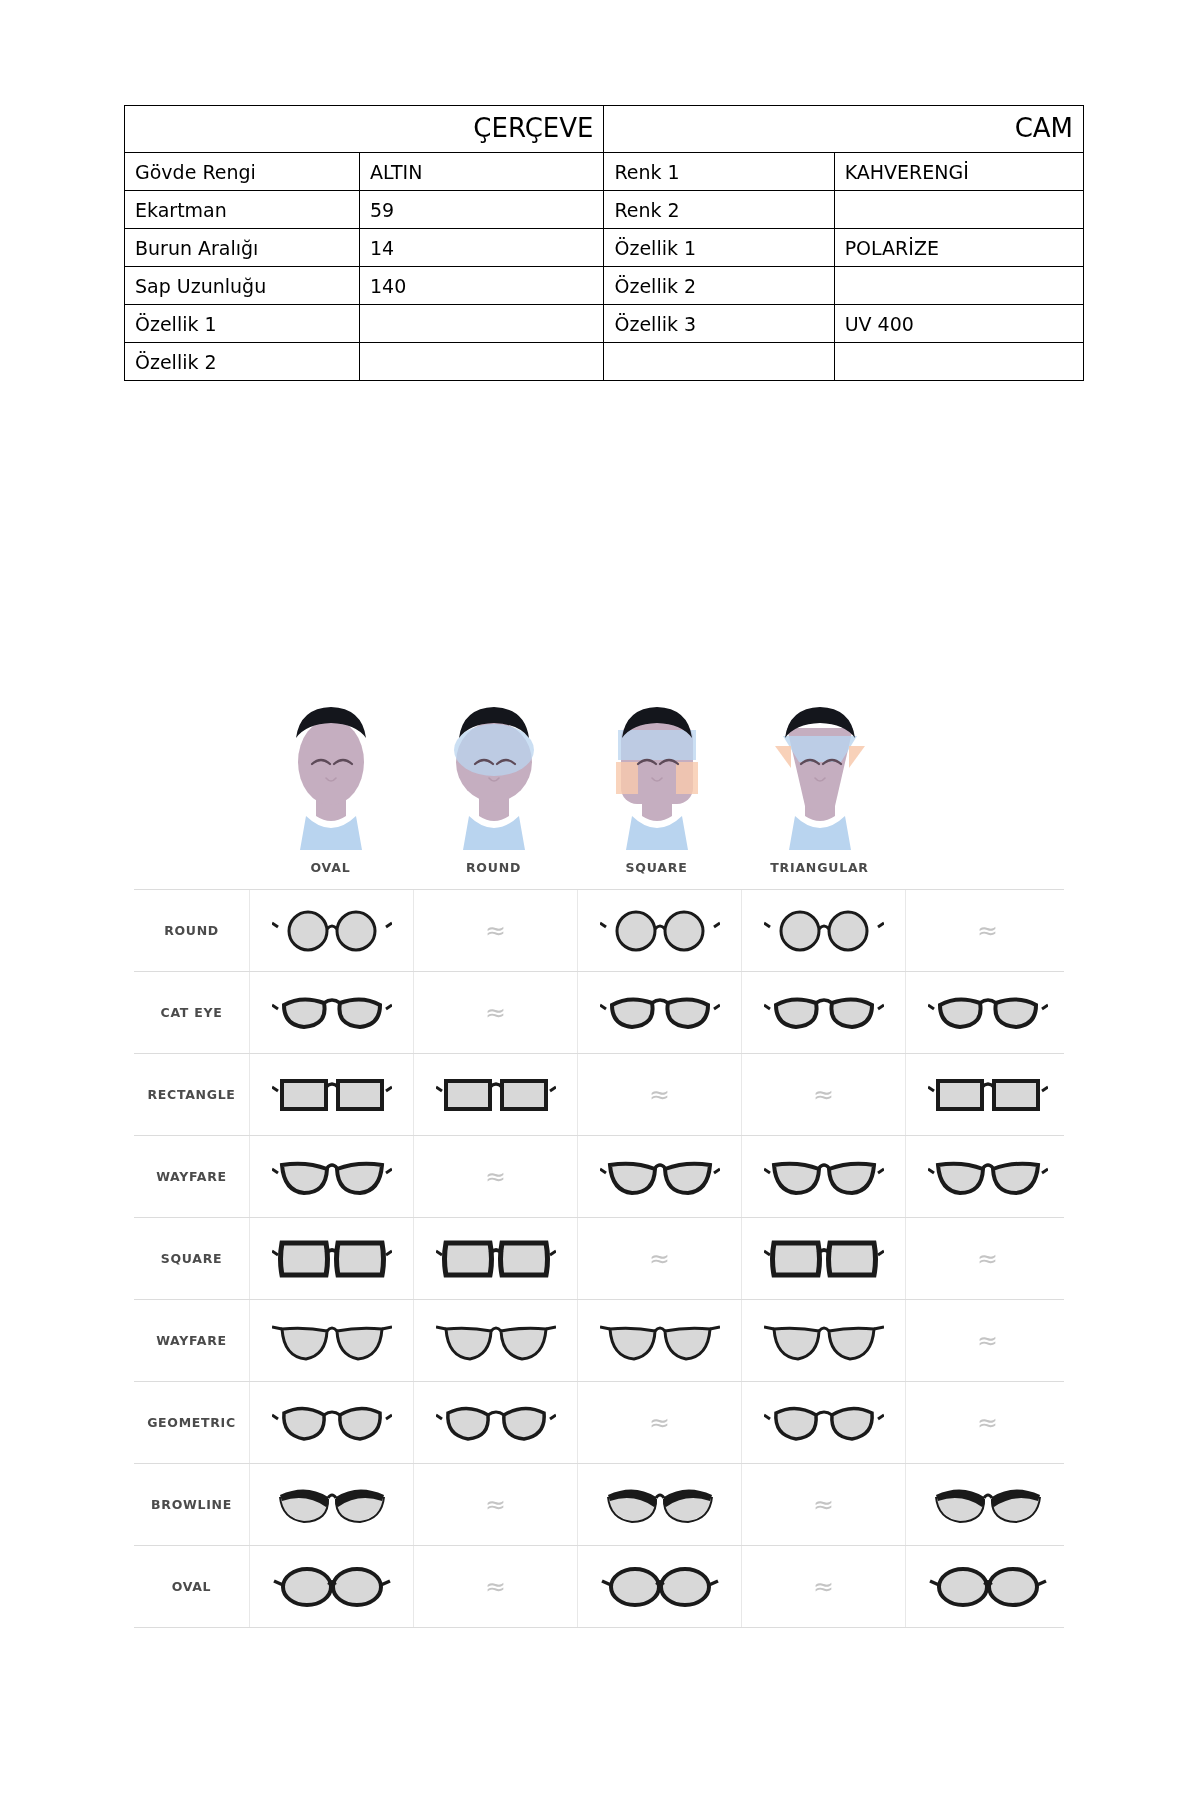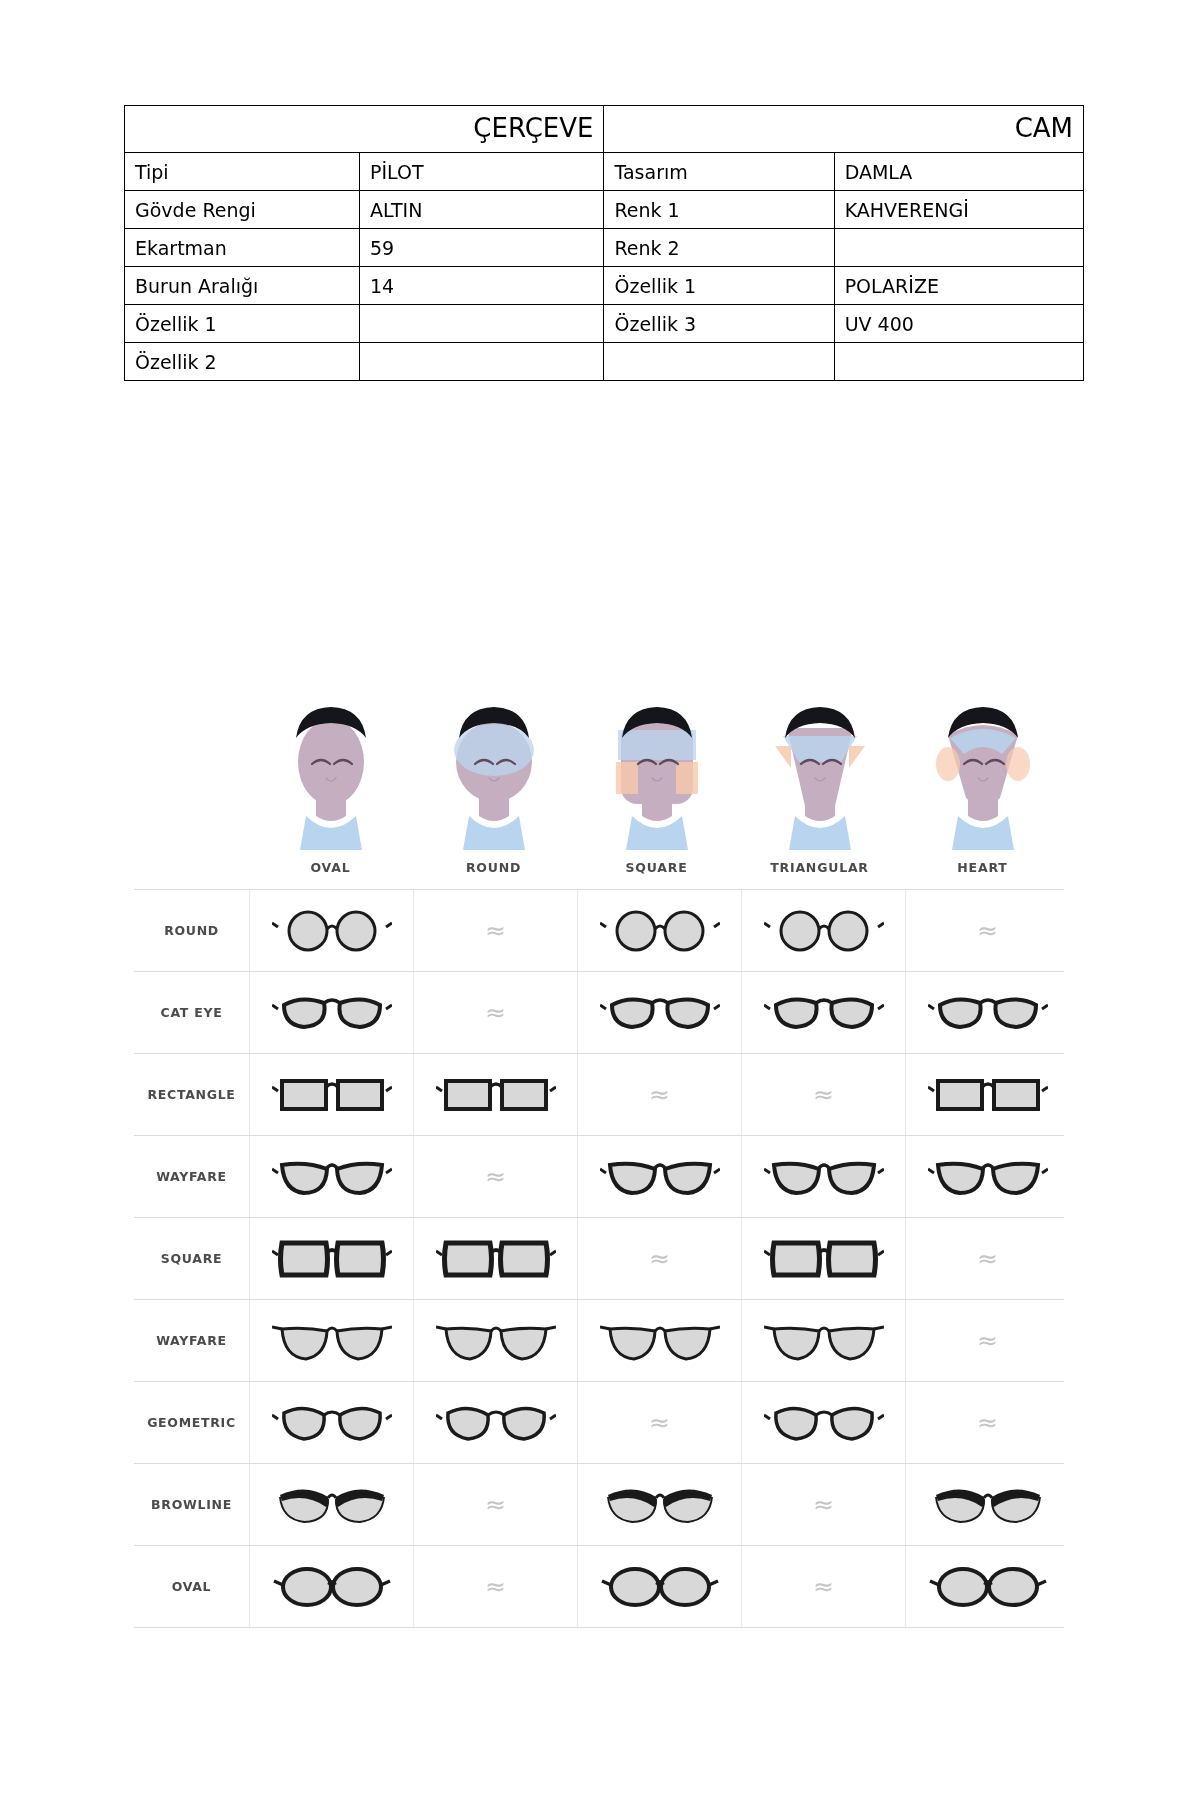--- a/index.html
+++ b/index.html
@@ -127,42 +127,42 @@
         <col class="col-b">
         <col class="col-c">
         <col class="col-d">
     </colgroup>
     <tbody>
       <tr>
         <td class="hdr" colspan="2">ÇERÇEVE</td>
         <td class="hdr" colspan="2">CAM</td>
       </tr>
       <tr>
-        <td>Tipi</td>
-        <td class="val-top">PİLOT</td>
-        <td>Tasarım</td>
-        <td class="val-top">DAMLA</td>
-      </tr>
-      <tr>
         <td>Gövde Rengi</td>
         <td class="val-top">ALTIN</td>
         <td>Renk 1</td>
         <td class="val-top">KAHVERENGİ</td>
       </tr>
       <tr>
         <td>Ekartman</td>
         <td class="val-top">59</td>
         <td>Renk 2</td>
         <td class="val-top"></td>
       </tr>
       <tr>
         <td>Burun Aralığı</td>
         <td class="val-top">14</td>
         <td>Özellik 1</td>
         <td class="val-top">POLARİZE</td>
+      </tr>
+      <tr>
+        <td>Sap Uzunluğu</td>
+        <td class="val-top">140</td>
+        <td>Özellik 2</td>
+        <td class="val-top"></td>
       </tr>
       <tr>
         <td>Özellik 1</td>
         <td class="val-top"></td>
         <td>Özellik 3</td>
         <td class="val-top">UV 400</td>
       </tr>
       <tr>
         <td>Özellik 2</td>
         <td class="val-top"></td>
@@ -224,35 +224,20 @@
             <path d="M18 46 L92 46 L76 72 L34 72 Z" fill="#b9d4ef" opacity="0.8"></path>
             <path d="M10 56 L26 56 L26 78 Z" fill="#f7c9ad" opacity="0.85"></path>
             <path d="M100 56 L84 56 L84 78 Z" fill="#f7c9ad" opacity="0.85"></path>
             <path d="M20 48 Q24 18 55 17 Q86 18 90 48 Q80 34 55 33 Q30 34 20 48 Z" fill="#14161c"></path>
             <path d="M36 74 q9 -8 18 0" stroke="#5d4a58" stroke-width="2.2" fill="none" stroke-linecap="round"></path>
             <path d="M58 74 q9 -8 18 0" stroke="#5d4a58" stroke-width="2.2" fill="none" stroke-linecap="round"></path>
             <path d="M50 88 q5 6 10 0" stroke="#b49aad" stroke-width="1.6" fill="none" stroke-linecap="round"></path>
           </svg></div>
         <div class="face-label">TRIANGULAR</div>
       </div>
-      <div class="face-cell">
-        <div class="face-art"><svg viewBox="0 0 110 160" width="110" height="160">
-            <path d="M40 108 L40 126 Q55 136 70 126 L70 108 Z" fill="#c5aec0"></path>
-            <path d="M30 126 Q55 150 80 126 L86 160 L24 160 Z" fill="#b9d4ef"></path>
-            <path d="M20 45 Q55 25 90 45 L72 108 Q55 124 38 108 Z" fill="#c5aec0"></path>
-            <path d="M22 48 Q55 30 88 48 L74 64 Q55 50 36 64 Z" fill="#b9d4ef" opacity="0.85"></path>
-            <ellipse cx="20" cy="74" rx="12" ry="17" fill="#f7c9ad" opacity="0.7"></ellipse>
-            <ellipse cx="90" cy="74" rx="12" ry="17" fill="#f7c9ad" opacity="0.7"></ellipse>
-            <path d="M20 48 Q24 18 55 17 Q86 18 90 48 Q80 34 55 33 Q30 34 20 48 Z" fill="#14161c"></path>
-            <path d="M36 74 q9 -8 18 0" stroke="#5d4a58" stroke-width="2.2" fill="none" stroke-linecap="round"></path>
-            <path d="M58 74 q9 -8 18 0" stroke="#5d4a58" stroke-width="2.2" fill="none" stroke-linecap="round"></path>
-            <path d="M50 88 q5 6 10 0" stroke="#b49aad" stroke-width="1.6" fill="none" stroke-linecap="round"></path>
-          </svg></div>
-        <div class="face-label">HEART</div>
-      </div>
     </div>
 
   <div class="grid" id="grid">
       <div class="grid-row">
         <div class="row-label">ROUND</div>
         <div class="cell">
           <svg viewBox="0 0 120 52" width="120" height="52">
             <circle cx="36" cy="26" r="19" fill="#d8d8d8" stroke="#1a1a1a" stroke-width="3"></circle>
             <circle cx="84" cy="26" r="19" fill="#d8d8d8" stroke="#1a1a1a" stroke-width="3"></circle>
             <path d="M55 24 q5 -6 10 0" fill="none" stroke="#1a1a1a" stroke-width="3"></path>

